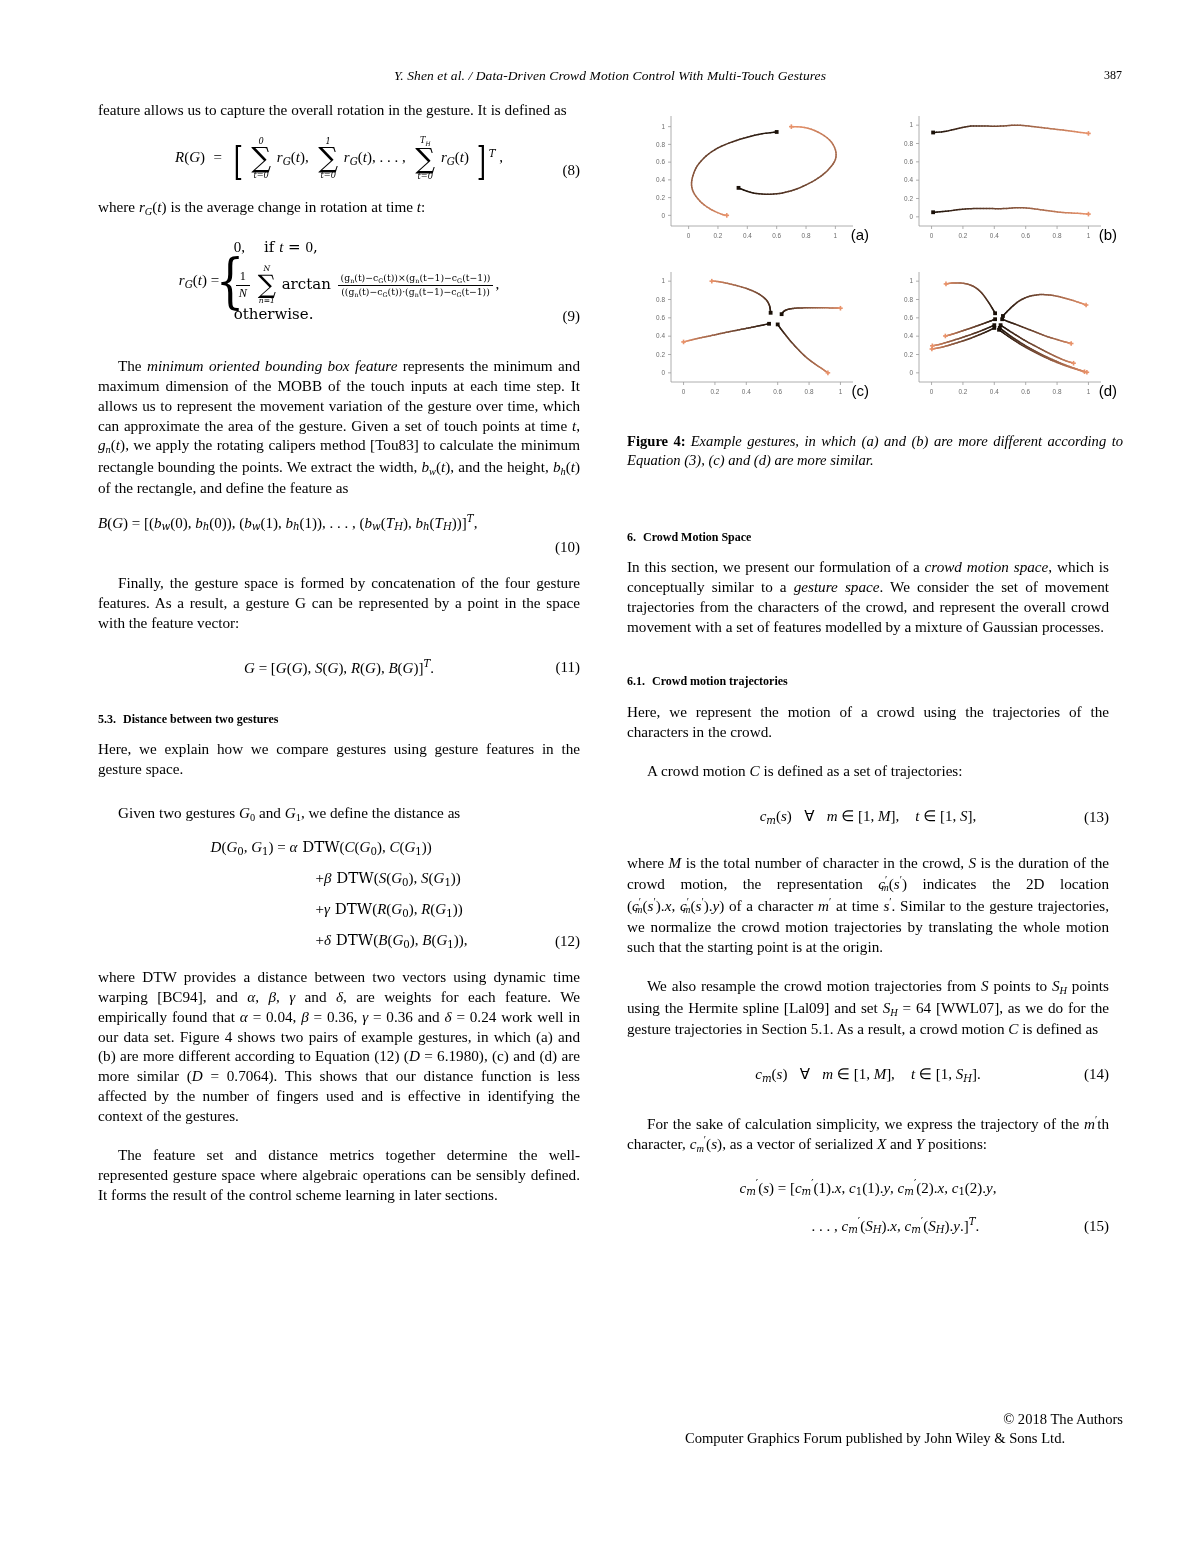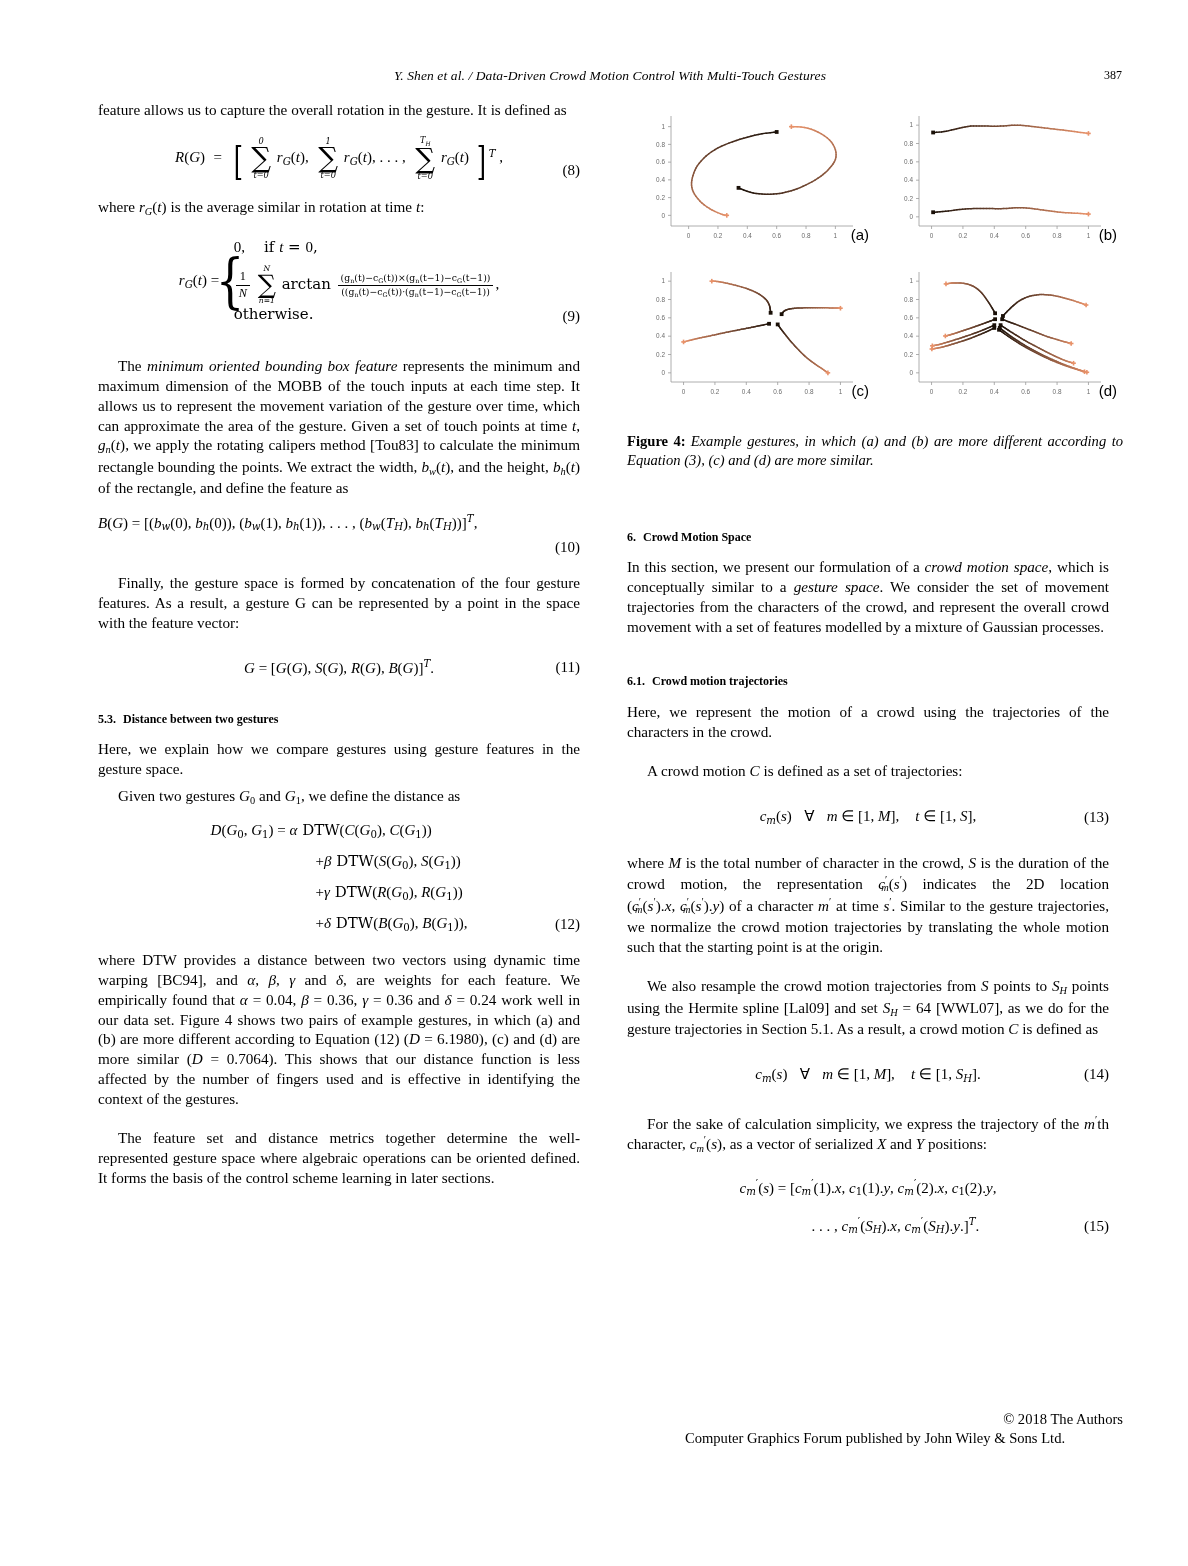--- a/index.html
+++ b/index.html
@@ -228,21 +228,21 @@
         <span class="mi">r</span><span class="sub">G</span><span class="mo">(</span><span class="mi">t</span><span class="mo">)</span><span class="mo">,&nbsp;</span>
         <span class="sumstack"><span class="lim">1</span><span class="sig">∑</span><span class="lim">t=0</span></span>
         <span class="mi">r</span><span class="sub">G</span><span class="mo">(</span><span class="mi">t</span><span class="mo">)</span><span class="mo">,&nbsp;.&nbsp;.&nbsp;.&nbsp;,&nbsp;</span>
         <span class="sumstack"><span class="lim">T<sub style="font-size:.7em">H</sub></span><span class="sig">∑</span><span class="lim">t=0</span></span>
         <span class="mi">r</span><span class="sub">G</span><span class="mo">(</span><span class="mi">t</span><span class="mo">)</span>
         <span class="bigbr">]</span><span class="sup">T</span><span class="mo">&nbsp;,</span>
       </span>
       <span class="tag">(8)</span>
     </div>
 
-    <p class="gap"><span>where </span><span class="mi">r</span><span class="sub">G</span><span class="mo">(</span><span class="mi">t</span><span class="mo">)</span><span> is the average similar in rotation at time </span><span class="mi">t</span>:</p>
+    <p class="gap"><span>where </span><span class="mi">r</span><span class="sub">G</span><span class="mo">(</span><span class="mi">t</span><span class="mo">)</span><span> is the average change in rotation at time </span><span class="mi">t</span>:</p>
 
     <div class="eq" style="margin-top:18px;">
       <span class="eqbody" style="text-align:left;">
         <span class="mi">r</span><span class="sub">G</span><span class="mo">(</span><span class="mi">t</span><span class="mo">)</span><span class="mo">&nbsp;=&nbsp;</span>
         <span class="cases">
           <span class="brace">{</span>
           <span class="row" style="padding:2px 0 6px 6px;"><span class="mn">0,</span>&nbsp;&nbsp;&nbsp;&nbsp;if <span class="mi">t</span> = <span class="mn">0</span>,</span>
           <span class="row" style="padding:2px 0 0 6px;">
             <span class="frac" style="font-size:.82em;"><span class="num-t"><span class="mn">1</span></span><span class="den-t"><span class="mi">N</span></span></span>
             <span class="sumstack" style="font-size:.92em;"><span class="lim">N</span><span class="sig">∑</span><span class="lim">n=1</span></span>
@@ -283,21 +283,21 @@
       </span>
       <span class="tag">(11)</span>
     </div>
 
     <h3 class="sec" style="margin-top:34px;">
       <span class="num">5.3.</span><span>Distance between two gestures</span>
     </h3>
 
     <p>Here, we explain how we compare gestures using gesture features in the gesture space.</p>
 
-    <p class="ind gap" style="margin-top:7px;">
+    <p class="ind gap" style="margin-top:24px;">
       Given two gestures <span class="mi">G</span><span class="subn">0</span> and <span class="mi">G</span><span class="subn">1</span>, we define the distance as
     </p>
 
     <div class="eq" style="margin-top:14px;">
       <span class="eqbody" style="text-align:left;">
         <span style="display:block;">
           <span class="mi">D</span><span class="mo">(</span><span class="mi">G</span><span class="subn">0</span><span class="mo">,&nbsp;</span><span class="mi">G</span><span class="subn">1</span><span class="mo">)&nbsp;=&nbsp;</span><span class="mi">α</span>&nbsp;DTW<span class="mo">(</span><span class="mi">C</span><span class="mo">(</span><span class="mi">G</span><span class="subn">0</span><span class="mo">),&nbsp;</span><span class="mi">C</span><span class="mo">(</span><span class="mi">G</span><span class="subn">1</span><span class="mo">))</span>
         </span>
         <span style="display:block; padding-left:105px; margin-top:11px;">
           <span class="mo">+</span><span class="mi">β</span>&nbsp;DTW<span class="mo">(</span><span class="mi">S</span><span class="mo">(</span><span class="mi">G</span><span class="subn">0</span><span class="mo">),&nbsp;</span><span class="mi">S</span><span class="mo">(</span><span class="mi">G</span><span class="subn">1</span><span class="mo">))</span>
@@ -314,21 +314,21 @@
 
     <p style="margin-top:16px;">
       where DTW provides a distance between two vectors using dynamic time warping [BC94], and
       <span class="mi">α</span>, <span class="mi">β</span>, <span class="mi">γ</span> and <span class="mi">δ</span>, are weights for each feature.
       We empirically found that <span class="mi">α</span> = 0.04, <span class="mi">β</span> = 0.36, <span class="mi">γ</span> = 0.36 and
       <span class="mi">δ</span> = 0.24 work well in our data set. Figure 4 shows two pairs of example gestures, in which (a) and (b) are more different
       according to Equation (12) (<span class="mi">D</span> = 6.1980), (c) and (d) are more similar (<span class="mi">D</span> = 0.7064). This shows that our
       distance function is less affected by the number of fingers used and is effective in identifying the context of the gestures.
     </p>
 
-    <p class="ind gap" style="margin-top:20px;">The feature set and distance metrics together determine the well-represented gesture space where algebraic operations can be oriented defined. It forms the basis of the control scheme learning in later sections.</p>
+    <p class="ind gap" style="margin-top:20px;">The feature set and distance metrics together determine the well-represented gesture space where algebraic operations can be sensibly defined. It forms the result of the control scheme learning in later sections.</p>
   </div>
 
   <div class="figure">
     <div class="figure-grid">
       <div class="subplot sp-a">
         <svg viewBox="0 0 248 156">
             <line x1="44" y1="126" x2="226" y2="126" stroke="#9a9a9a" stroke-width="0.8"></line>
             <line x1="44" y1="126" x2="44" y2="16" stroke="#9a9a9a" stroke-width="0.8"></line>
             <line x1="61.61290322580645" y1="126" x2="61.61290322580645" y2="129" stroke="#9a9a9a" stroke-width="0.8"></line>
             <text x="61.61290322580645" y="138" fill="#6b6b6b" font-size="6.4" text-anchor="middle" font-family="Liberation Sans, sans-serif">0</text>

